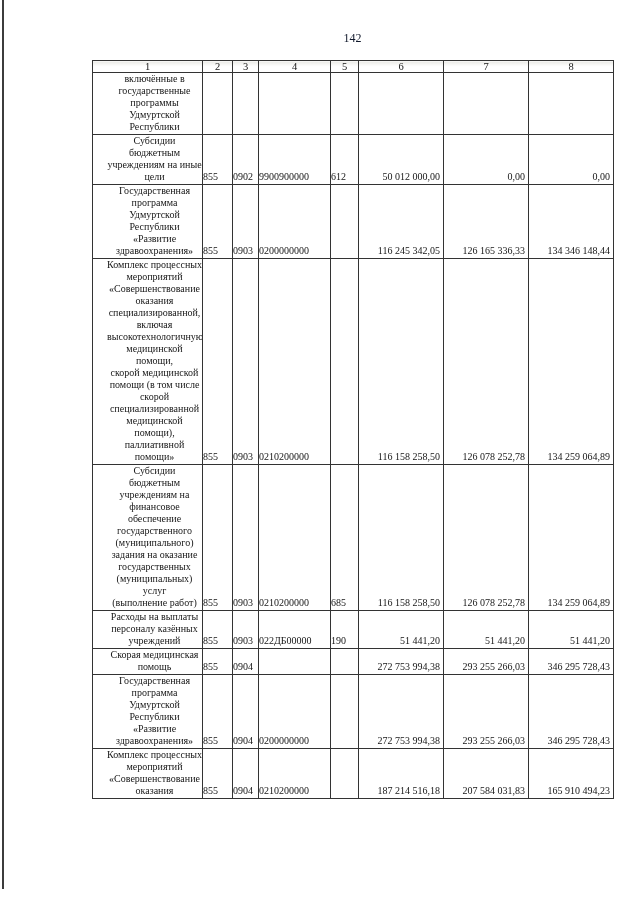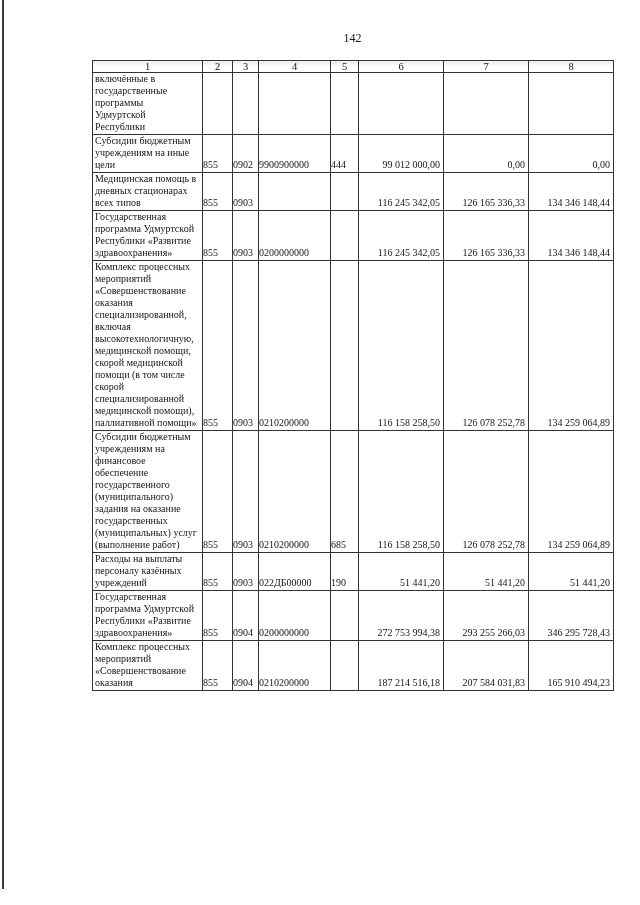--- a/index.html
+++ b/index.html
@@ -49,25 +49,25 @@
   table.budget th {
     height: 11px;
     font-size: 10.5px;
     padding: 0;
     line-height: 11px;
     text-align: center;
     vertical-align: middle;
     background: linear-gradient(180deg, #eaeae6 0%, #ffffff 45%);
   }
   td.cell-name {
-    text-align: left;
+    text-align: center;
     vertical-align: top;
     white-space: pre-line;
     line-height: 12px;
-    padding: 0 0 1px 2px;
+    padding: 0 0 1px 14px;
   }
   td.cell-code {
     vertical-align: bottom;
     line-height: 12px;
     padding: 0 0 1px 0;
   }
   td.cell-amt {
     text-align: right;
     vertical-align: bottom;
     line-height: 12px;
@@ -119,36 +119,24 @@
         <td class="cell-amt"></td>
         <td class="cell-amt"></td>
       </tr>
       <tr>
         <td class="cell-name">Субсидии бюджетным
 учреждениям на иные
 цели</td>
         <td class="cell-code">855</td>
         <td class="cell-code">0902</td>
         <td class="cell-code">9900900000</td>
-        <td class="cell-code">444</td>
-        <td class="cell-amt">99 012 000,00</td>
+        <td class="cell-code">612</td>
+        <td class="cell-amt">50 012 000,00</td>
         <td class="cell-amt">0,00</td>
         <td class="cell-amt">0,00</td>
-      </tr>
-      <tr>
-        <td class="cell-name">Медицинская помощь в
-дневных стационарах
-всех типов</td>
-        <td class="cell-code">855</td>
-        <td class="cell-code">0903</td>
-        <td class="cell-code"></td>
-        <td class="cell-code"></td>
-        <td class="cell-amt">116 245 342,05</td>
-        <td class="cell-amt">126 165 336,33</td>
-        <td class="cell-amt">134 346 148,44</td>
       </tr>
       <tr>
         <td class="cell-name">Государственная
 программа Удмуртской
 Республики «Развитие
 здравоохранения»</td>
         <td class="cell-code">855</td>
         <td class="cell-code">0903</td>
         <td class="cell-code">0200000000</td>
         <td class="cell-code"></td>
@@ -204,20 +192,31 @@
 учреждений</td>
         <td class="cell-code">855</td>
         <td class="cell-code">0903</td>
         <td class="cell-code">022ДБ00000</td>
         <td class="cell-code">190</td>
         <td class="cell-amt">51 441,20</td>
         <td class="cell-amt">51 441,20</td>
         <td class="cell-amt">51 441,20</td>
       </tr>
       <tr>
+        <td class="cell-name">Скорая медицинская
+помощь</td>
+        <td class="cell-code">855</td>
+        <td class="cell-code">0904</td>
+        <td class="cell-code"></td>
+        <td class="cell-code"></td>
+        <td class="cell-amt">272 753 994,38</td>
+        <td class="cell-amt">293 255 266,03</td>
+        <td class="cell-amt">346 295 728,43</td>
+      </tr>
+      <tr>
         <td class="cell-name">Государственная
 программа Удмуртской
 Республики «Развитие
 здравоохранения»</td>
         <td class="cell-code">855</td>
         <td class="cell-code">0904</td>
         <td class="cell-code">0200000000</td>
         <td class="cell-code"></td>
         <td class="cell-amt">272 753 994,38</td>
         <td class="cell-amt">293 255 266,03</td>

